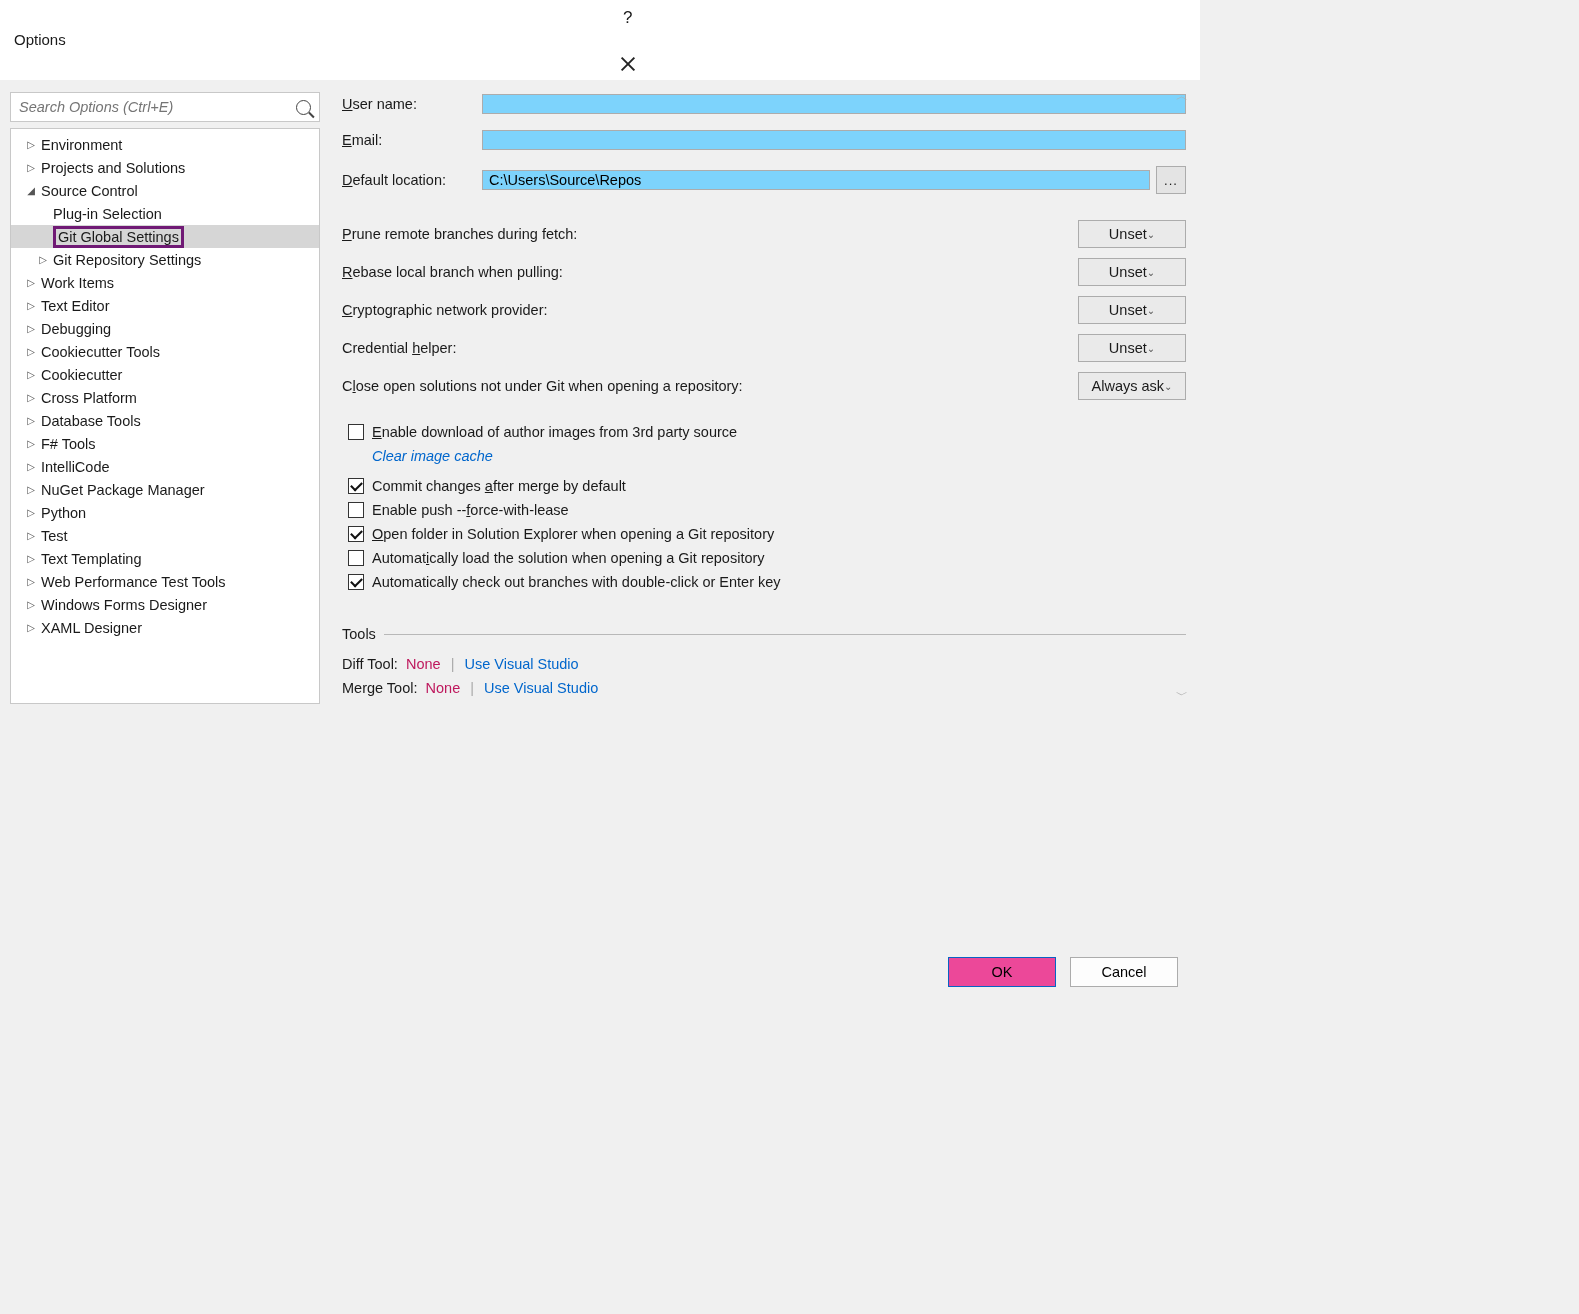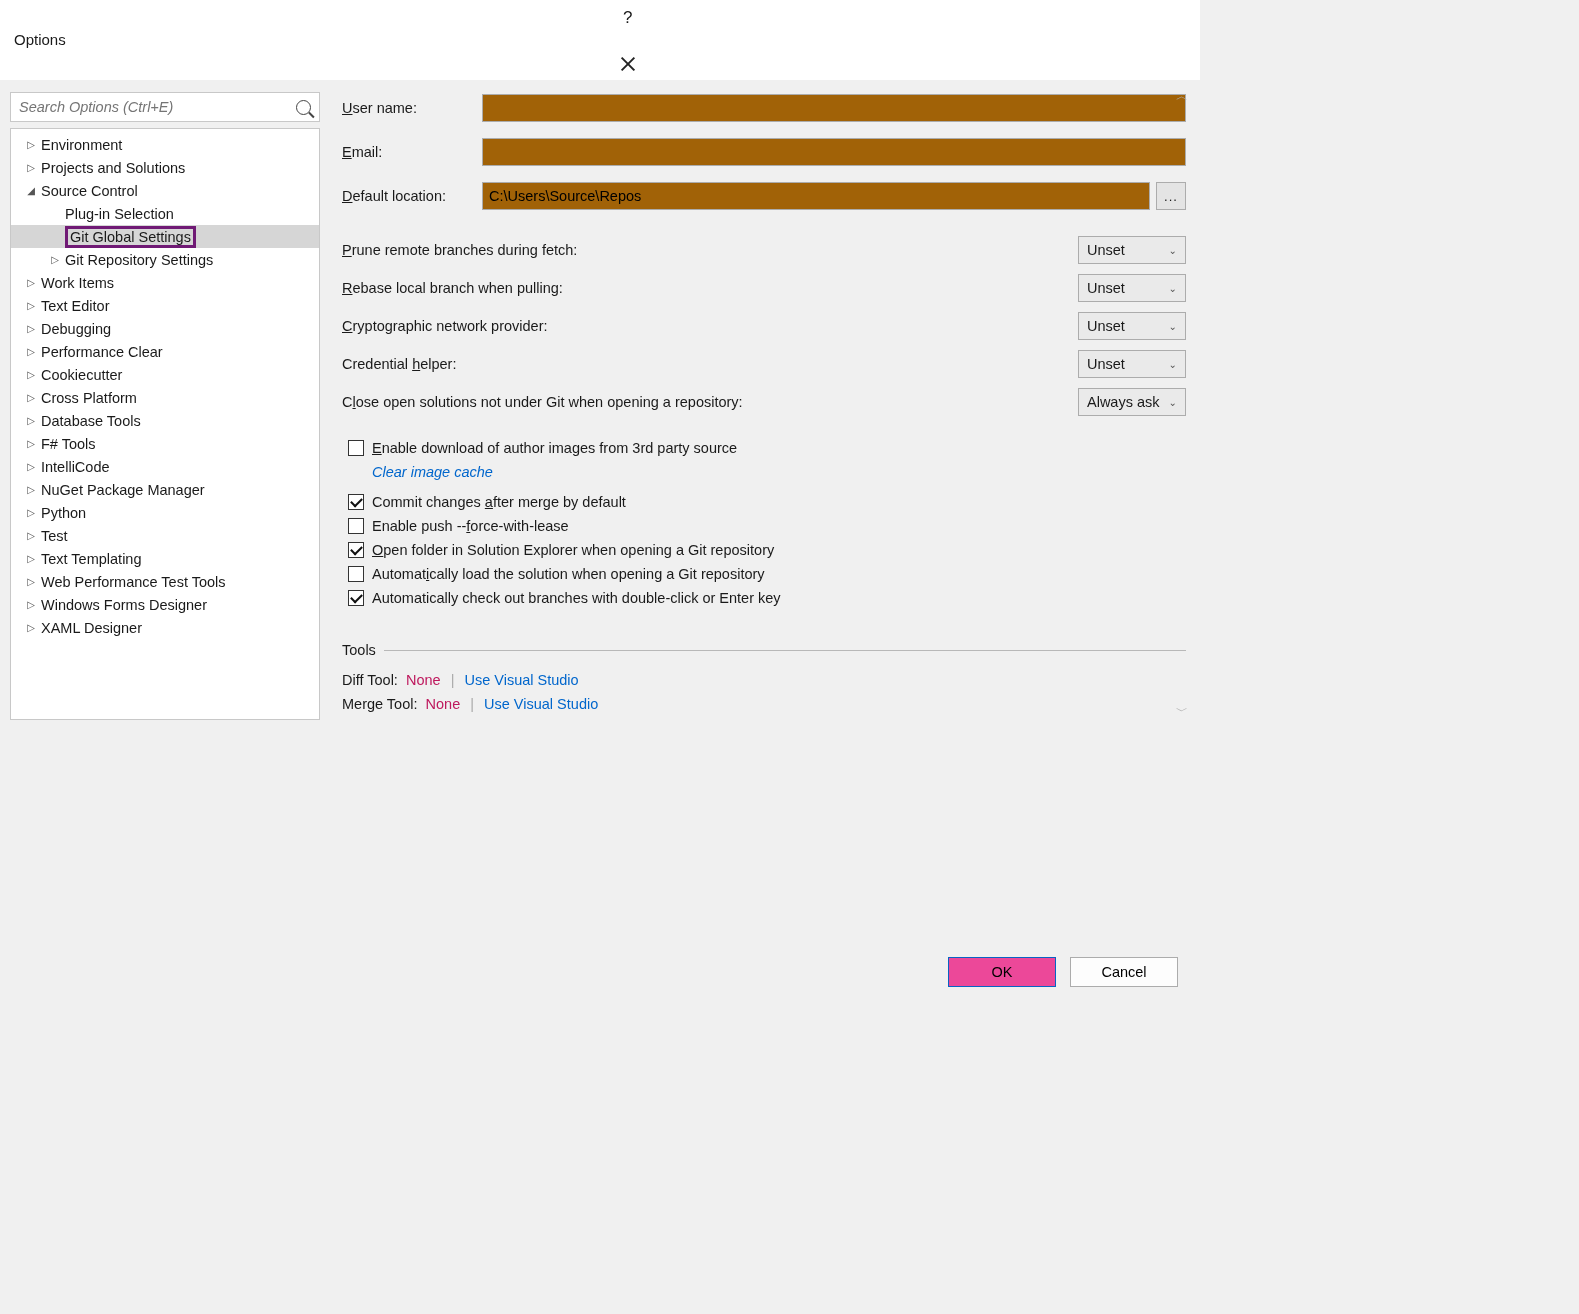--- a/index.html
+++ b/index.html
@@ -74,21 +74,21 @@
     height:23px;
     padding-left: 8px;
     white-space:nowrap;
     cursor:default;
   }
   .tree-item .arrow {
     width:12px; display:inline-flex; justify-content:center; align-items:center;
     margin-right:4px; font-size:10px; color:#555;
   }
   .tree-item.level1 { padding-left:14px; }
-  .tree-item.level2 { padding-left:38px; }
+  .tree-item.level2 { padding-left:26px; }
   .tree-item.selected { background:#d6d6d6; }
   .highlight-box {
     border:3px solid #701a75;
     padding:0 2px;
   }
 
   
   .right {
     flex:1; display:flex; flex-direction:column;
     padding-top:2px;
@@ -97,25 +97,25 @@
   .scroll-arrow {
     position:absolute; right:-2px; top:-4px;
     font-size:12px; color:#b0b0b0;
   }
   .scroll-arrow.bottom { top:auto; bottom:0; }
   .form-row {
     display:flex; align-items:center; margin-bottom:16px;
   }
   .form-label { width:140px; }
   .form-row input[type=text] {
-    flex:1; height:28px; border:1px solid #acacac; padding:0 6px; font-size:14.5px; background:#a16207;
+    flex:1; height:20px; border:1px solid #acacac; padding:0 6px; font-size:14.5px; background:#7dd3fc;
   }
   .form-row select, .select {
     width:108px; height:28px; border:1px solid #acacac; background:#eaeaea;
-    display:inline-flex; align-items:center; justify-content:space-between;
+    display:inline-flex; align-items:center; justify-content:center;
     padding:0 8px; font-size:14.5px;
   }
   .select .caret { font-size:10px; color:#555; }
   .browse-btn {
     width:30px; height:28px; margin-left:6px;
     border:1px solid #acacac; background:#e4e4e4;
     display:flex; align-items:center; justify-content:center;
     font-size:13px; letter-spacing:1px;
   }
   .u { text-decoration: underline; }
@@ -205,21 +205,21 @@
           <div class="tree-item level1">
             <span class="arrow">▷</span>
             <span>Text Editor</span>
           </div>
           <div class="tree-item level1">
             <span class="arrow">▷</span>
             <span>Debugging</span>
           </div>
           <div class="tree-item level1">
             <span class="arrow">▷</span>
-            <span>Performance Clear</span>
+            <span>Cookiecutter Tools</span>
           </div>
           <div class="tree-item level1">
             <span class="arrow">▷</span>
             <span>Cookiecutter</span>
           </div>
           <div class="tree-item level1">
             <span class="arrow">▷</span>
             <span>Cross Platform</span>
           </div>
           <div class="tree-item level1">

